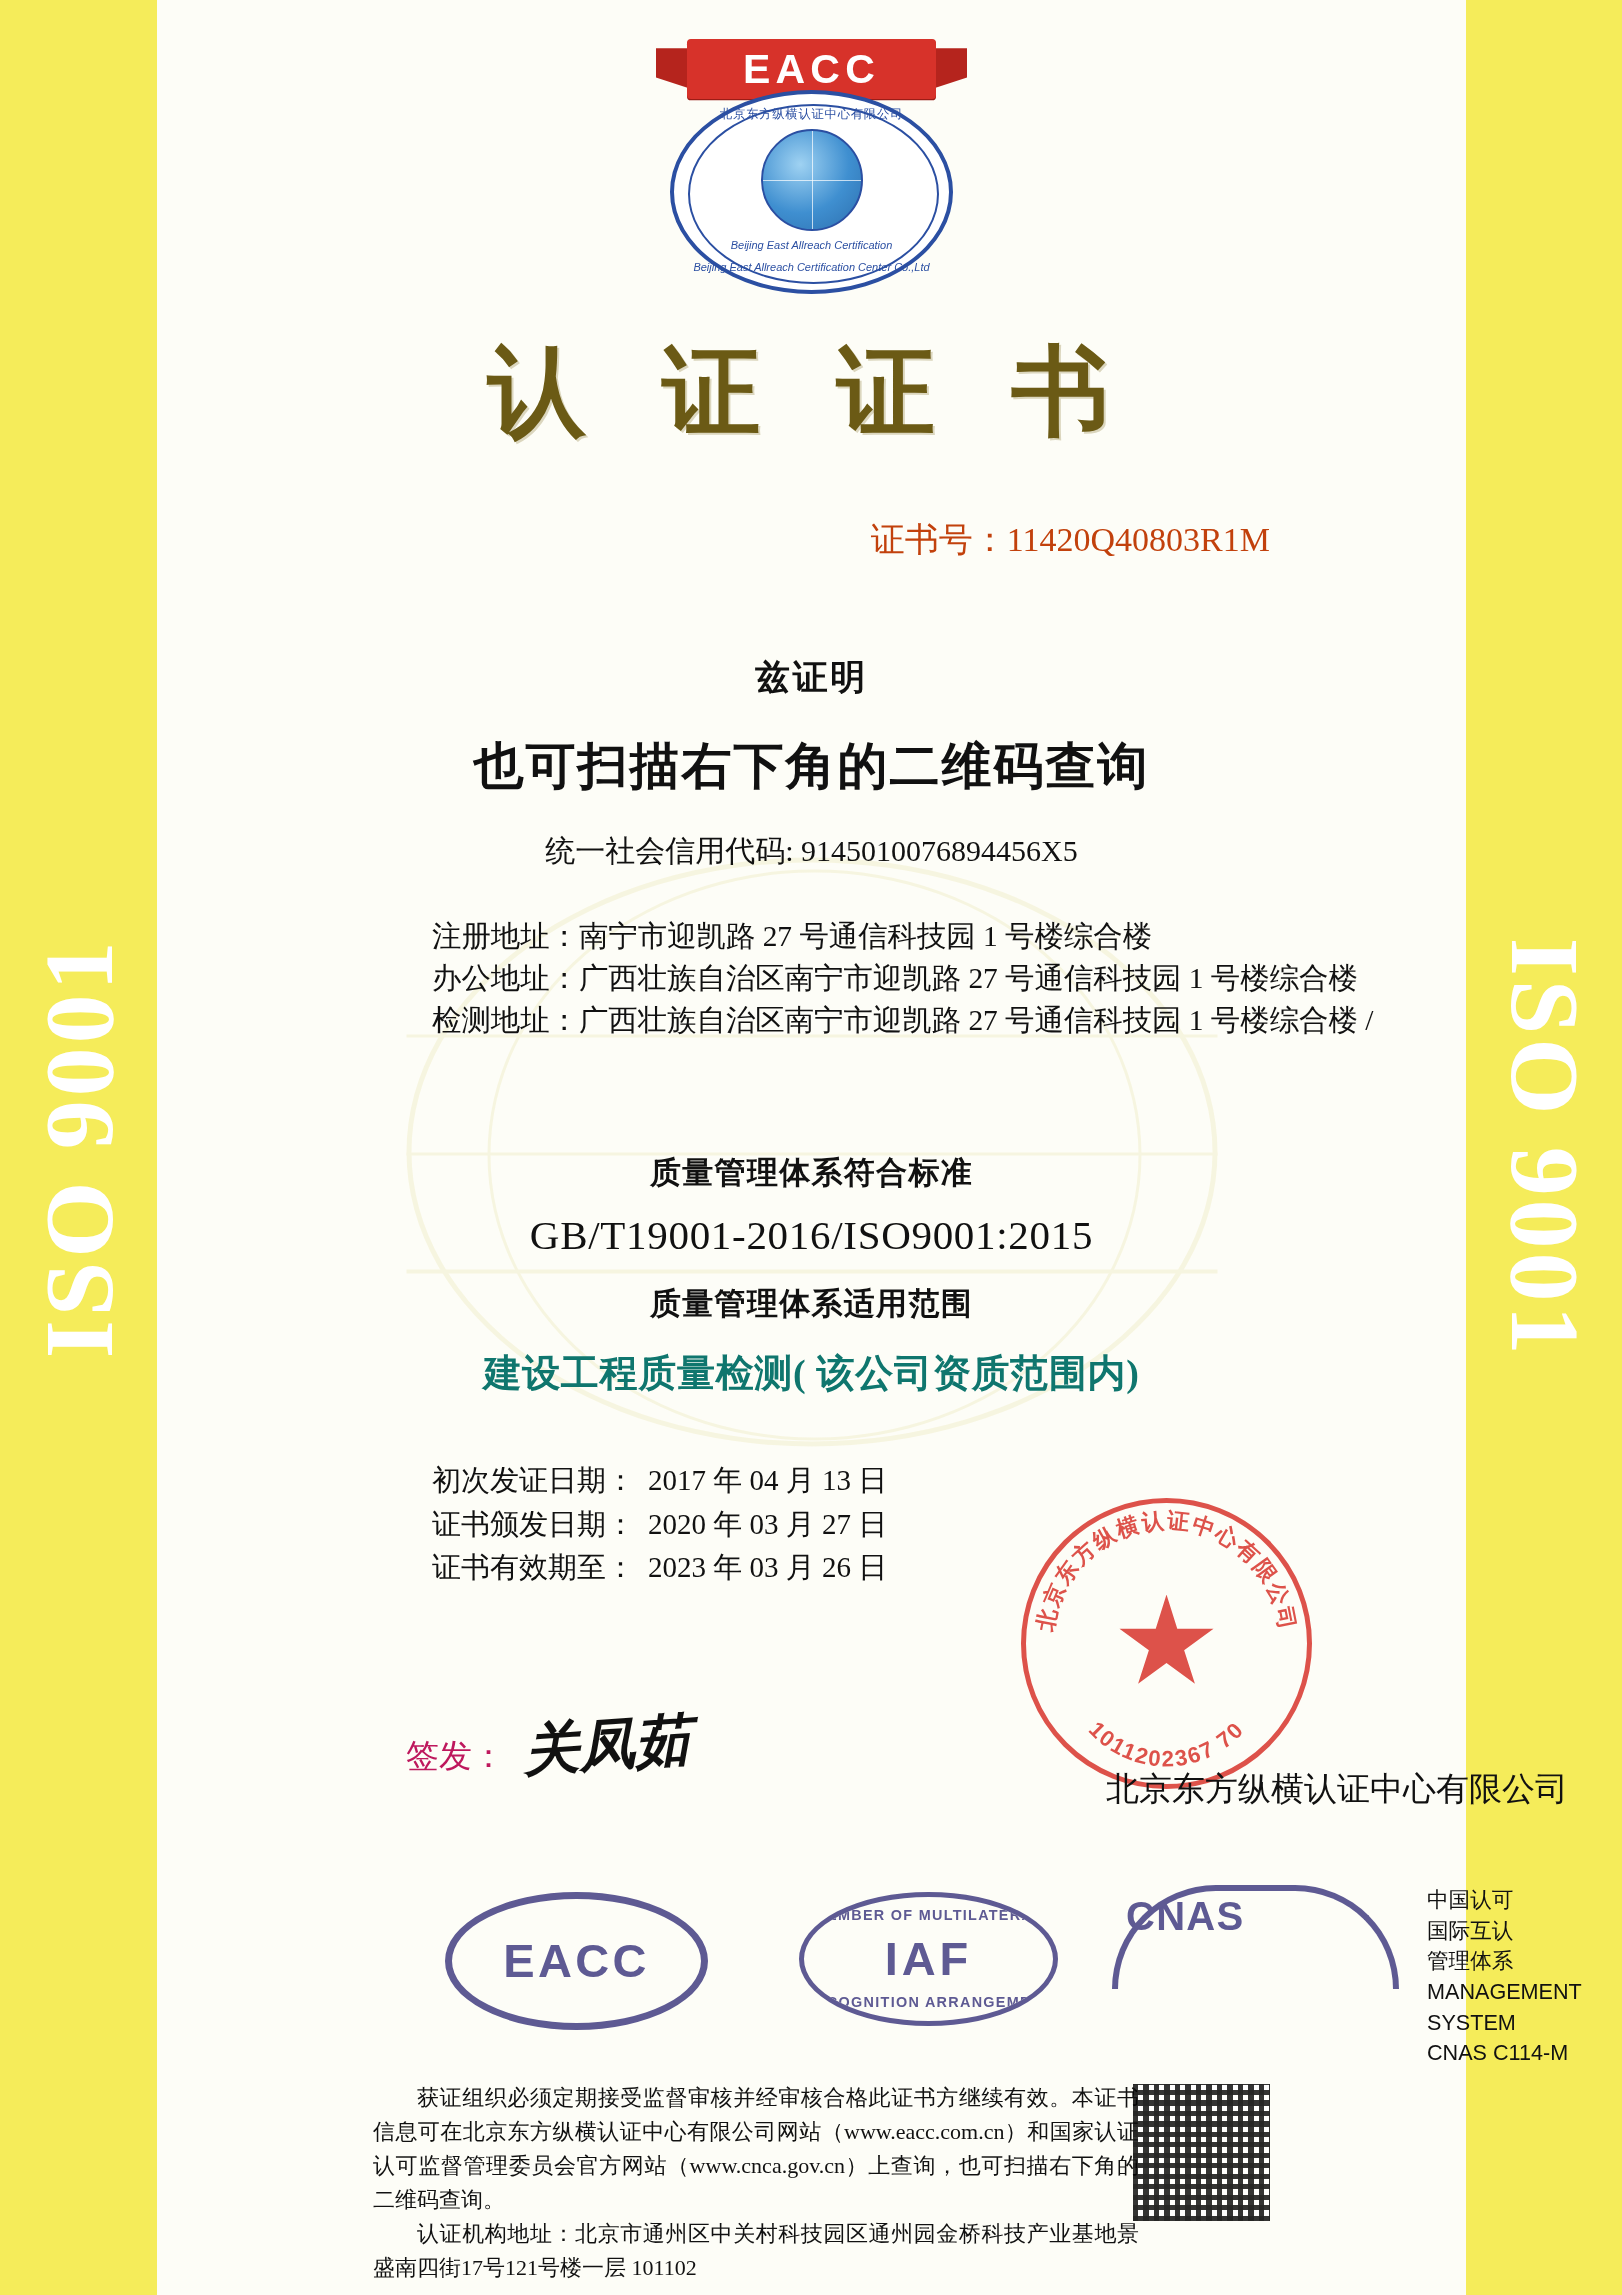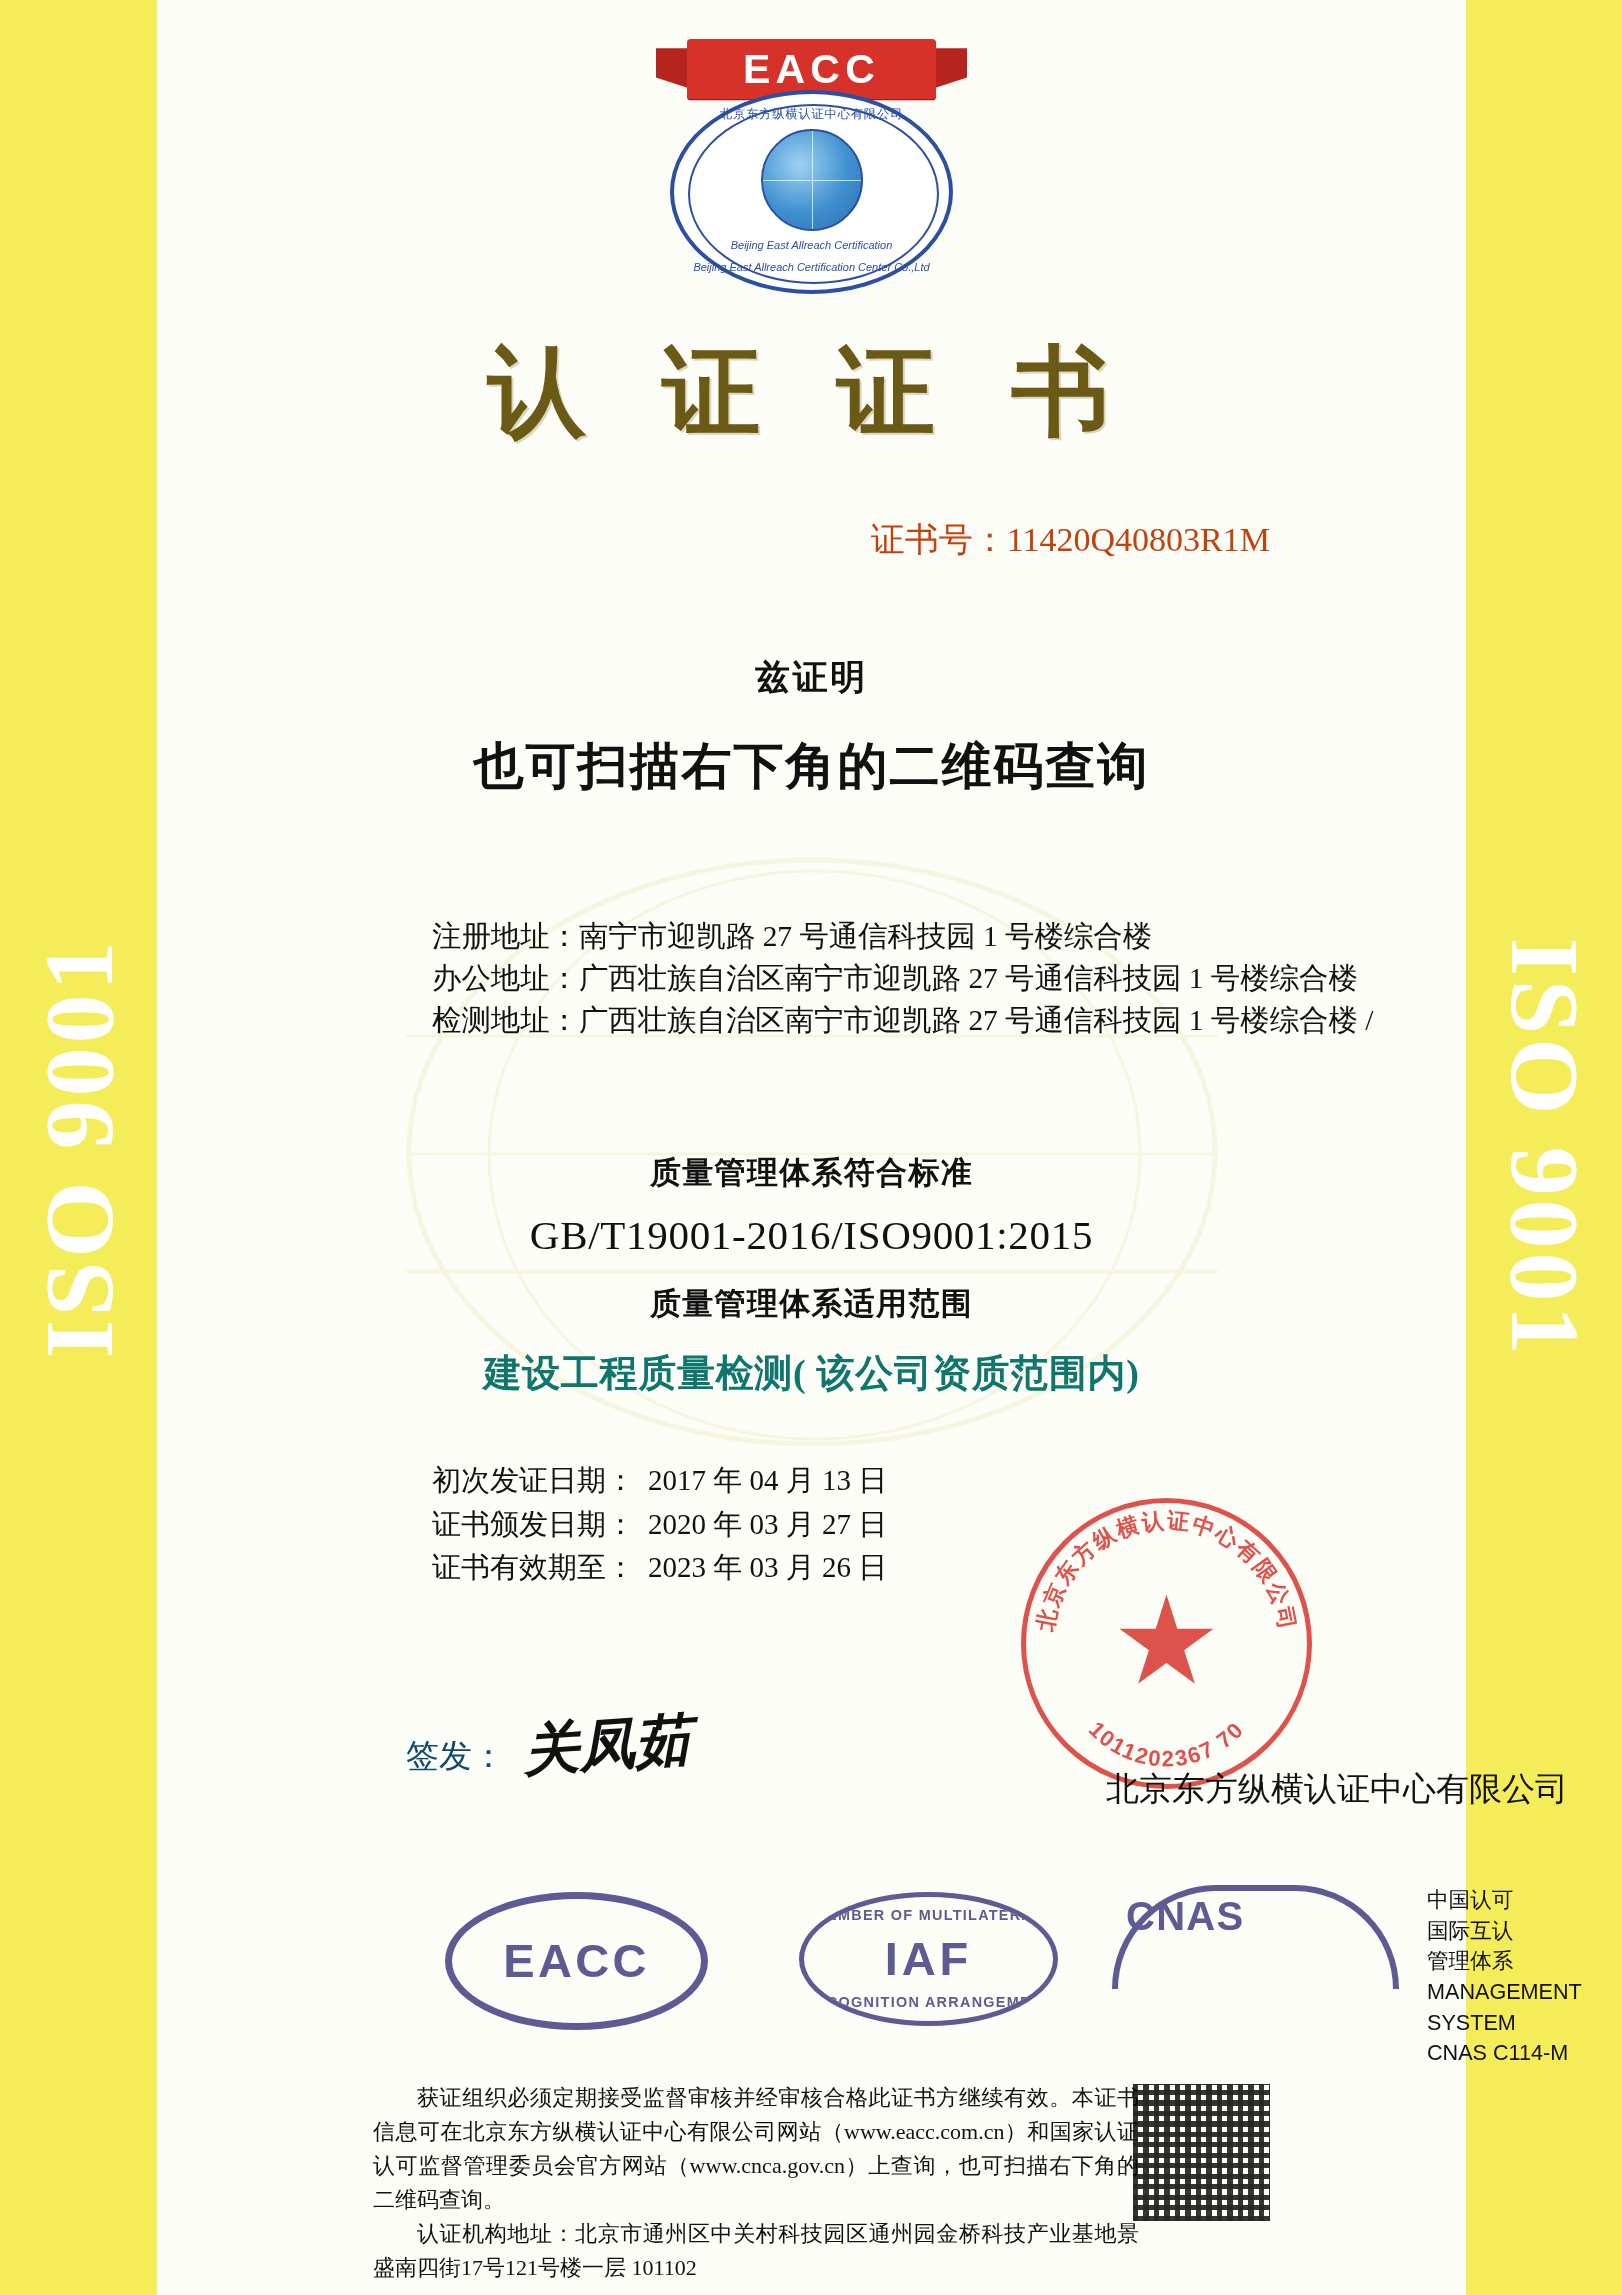--- a/index.html
+++ b/index.html
@@ -321,21 +321,21 @@
     line-height: 1.5;
     white-space: nowrap;
   }
   .date-row .dt-label { display: inline-block; width: 216px; }
 
   .sign-label {
     position: absolute;
     left: 249px;
     top: 1734px;
     font-size: 33px;
-    color: #0c4a6e;
+    color: #be185d;
   }
   .sign-name {
     position: absolute;
     left: 366px;
     top: 1708px;
     font-family: "Liberation Serif", serif;
     font-style: italic;
     font-weight: bold;
     font-size: 56px;
     color: #111;
@@ -544,20 +544,24 @@
     </div>
 
     <div class="cert-title">认 证 证 书</div>
 
     <div class="cert-no">
       <span>证书号：</span><span>11420Q40803R1M</span>
     </div>
 
     <div class="hereby">兹证明</div>
     <div class="company">也可扫描右下角的二维码查询</div>
+    <div class="credit-code">
+      <span>统一社会信用代码:</span>
+      <span>9145010076894456X5</span>
+    </div>
 
     <div class="addr-block">
       <div class="addr-line">
         <span>注册地址：</span><span>南宁市迎凯路 27 号通信科技园 1 号楼综合楼</span>
       </div>
       <div class="addr-line">
         <span>办公地址：</span><span>广西壮族自治区南宁市迎凯路 27 号通信科技园 1 号楼综合楼</span>
       </div>
       <div class="addr-line">
         <span>检测地址：</span><span>广西壮族自治区南宁市迎凯路 27 号通信科技园 1 号楼综合楼 /</span>

